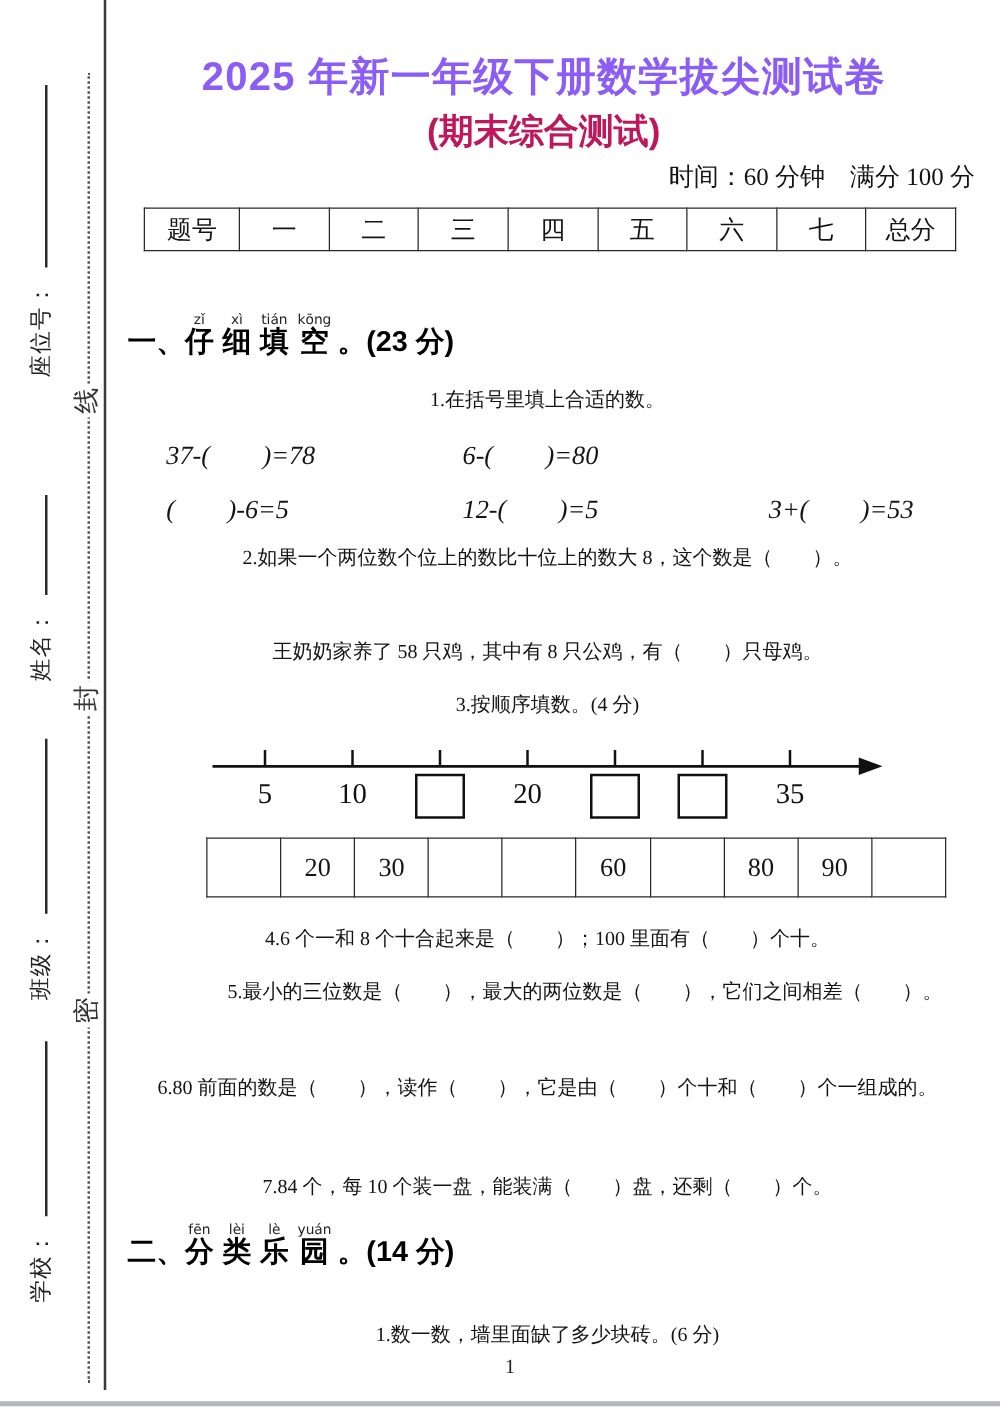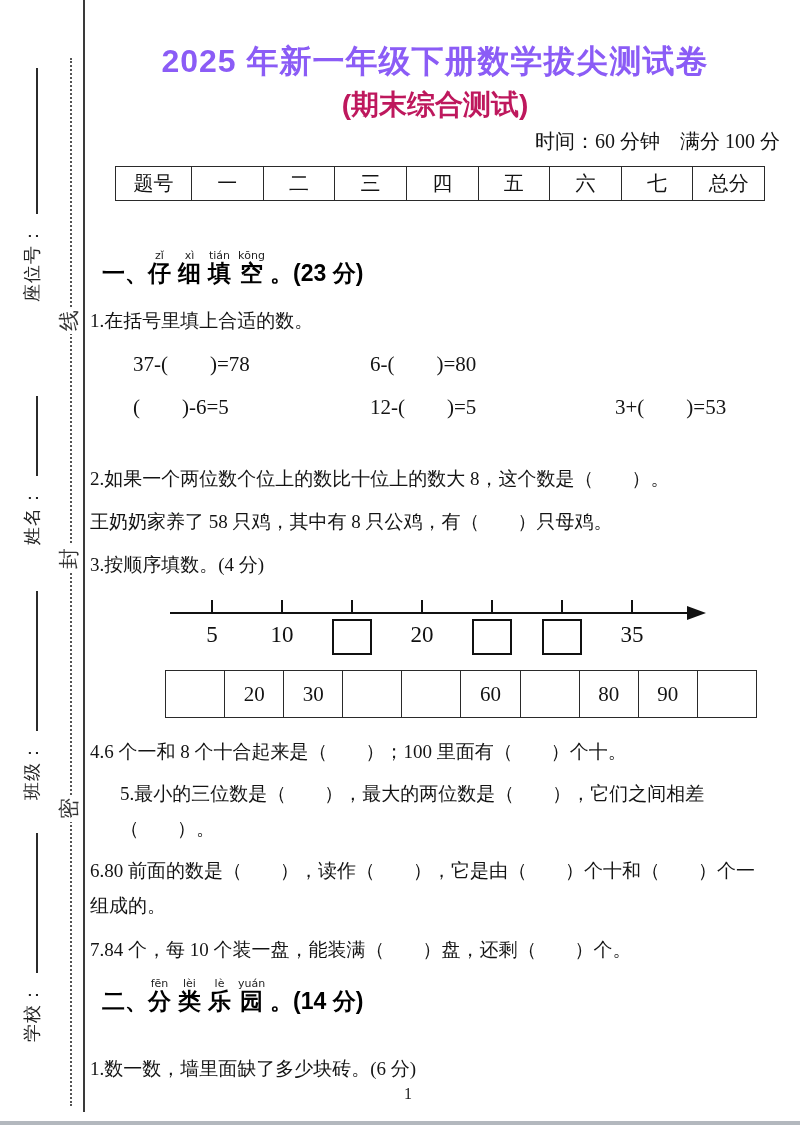--- a/index.html
+++ b/index.html
@@ -38,26 +38,26 @@
   .score-table .r1 td,.score-table .r1 th{height:33px;}
   .score-table .r2 td,.score-table .r2 th{height:36px;}
   .score-table .c0{width:75px;}
   
   .sec-head{position:absolute;left:102px;margin:0;font-family:"Liberation Sans","DejaVu Sans",sans-serif;
     font-weight:bold;font-size:23px;color:#000;white-space:nowrap;}
   .sec-head ruby{margin-right:7px;}
   .sec-head rt{font-size:11px;font-weight:normal;font-family:"DejaVu Sans",sans-serif;color:#222;letter-spacing:0;}
   .sh1{top:250px;} .sh2{top:978px;}
   
-  .qtext{position:absolute;left:90px;width:672px;font-size:19px;line-height:33px;}
-  .t-q1{top:304px;} .t-q2{top:430px;margin-top:32px;} .t-hen{top:505px;} .t-q3{top:548px;}
+  .qtext{position:absolute;left:102px;width:672px;font-size:16px;line-height:33px;text-align:center;}
+  .t-q1{top:304px;} .t-q2{top:430px;} .t-hen{top:505px;} .t-q3{top:548px;}
   .t-q4{top:735px;} .t-q5{top:776px;line-height:35px;margin-left:30px;} .t-q6{top:853px;line-height:35px;}
   .t-q7{top:933px;} .t-s2q1{top:1032px;margin-top:20px;}
   
-  .equations{position:absolute;left:103px;top:342px;width:680px;font-size:21px;}
+  .equations{position:absolute;left:103px;top:342px;width:680px;font-size:21px;font-style:italic;}
   .eq-row{display:flex;height:43px;align-items:center;}
   .eq-cell{white-space:nowrap;}
   .eq-c0{width:267px;padding-left:30px;box-sizing:border-box;}
   .eq-c1{width:245px;}
   
   .numberline{position:absolute;left:165px;top:590px;}
   .numberline text{font-family:"Liberation Serif","DejaVu Serif",serif;font-size:23px;fill:#111;}
   
   .seq-table{position:absolute;left:165px;top:670px;width:592px;border-collapse:collapse;table-layout:fixed;}
   .seq-table td{border:1.6px solid #2a2a2a;height:44px;text-align:center;font-size:21px;}

